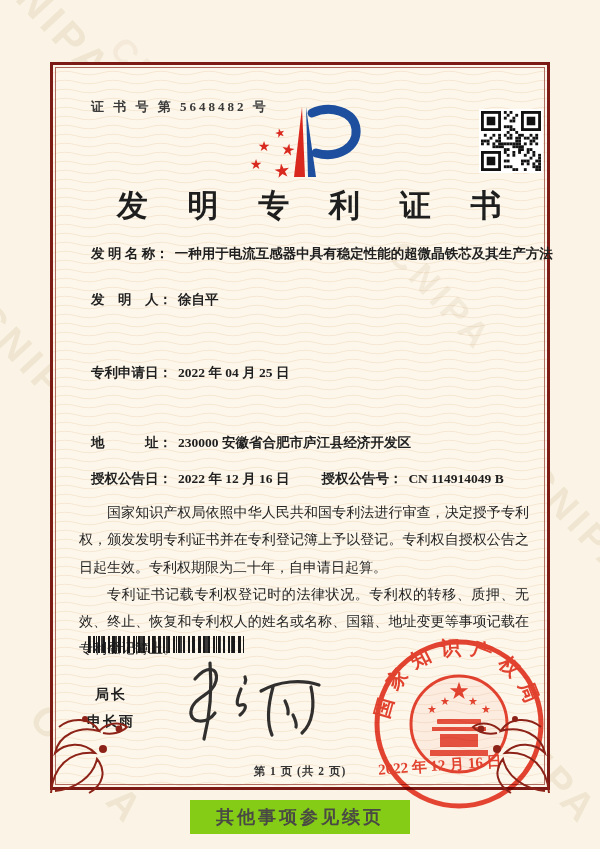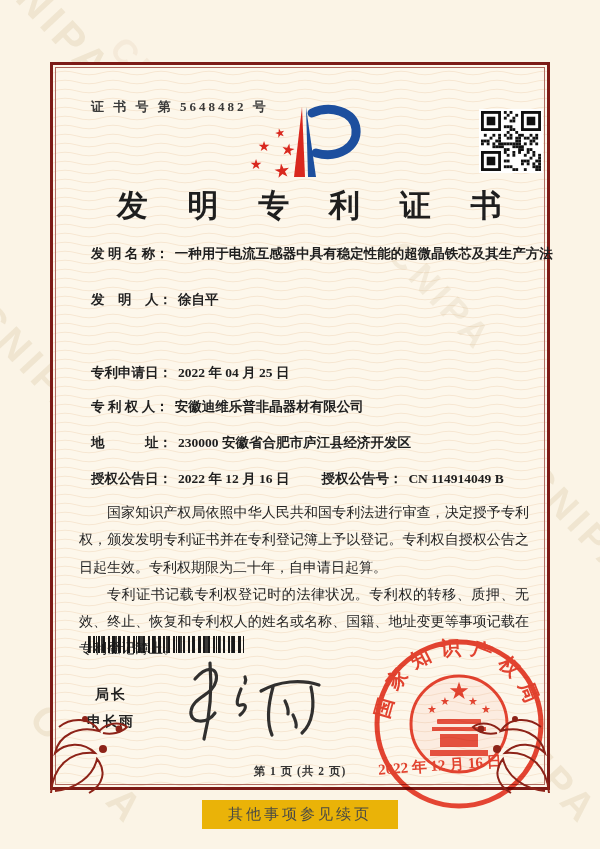--- a/index.html
+++ b/index.html
@@ -60,22 +60,22 @@
   .signature { position:absolute; left:112px; top:592px; }
   .seal { position:absolute; left:315px; top:568px; mix-blend-mode:multiply; opacity:.93; }
   .page-num {
     position:absolute; bottom:8px; left:0; width:100%; text-align:center;
     font-size:11.5px; color:#333; font-weight:bold; letter-spacing:1px;
   }
   .footer-tab {
     position:absolute; top:800px; left:0; width:100%; text-align:center; z-index:2;
   }
   .footer-tab span {
-    display:inline-block; background:#eab308; padding:5px 26px;
-    font-size:15px; color:#4a4a44; letter-spacing:3px; font-weight:normal;
+    display:inline-block; background:#84cc16; padding:5px 26px;
+    font-size:18px; color:#4a4a44; letter-spacing:3px; font-weight:bold;
   }
   .flourish { position:absolute; z-index:3; }
   .fl-bl { left:-8px; bottom:-10px; }
   .fl-br { right:-8px; bottom:-10px; transform:scaleX(-1); }
 </style>
 </head>
 <body>
 
 <div class="watermark" style="left:-24px; top:-4px; font-size:42px;">CNIPA</div>
 <div class="watermark" style="left:96px;  top:70px; font-size:34px; color:rgba(210,180,140,.14);">CNIPA</div>
@@ -312,23 +312,20 @@
 
   <div class="field-row" style="top:180px;">
     <span class="lbl">发 明 名 称：</span><span class="val">一种用于电流互感器中具有稳定性能的超微晶铁芯及其生产方法</span>
   </div>
   <div class="field-row" style="top:226px;">
     <span class="lbl">发　明　人：</span><span class="val">徐自平</span>
   </div>
   <div class="field-row" style="top:299px;">
     <span class="lbl">专利申请日：</span><span class="val">2022 年 04 月 25 日</span>
   </div>
-  <div class="field-row" style="top:333px;">
-    <span class="lbl">专 利 权 人：</span><span class="val">安徽迪维乐普非晶器材有限公司</span>
-  </div>
   <div class="field-row" style="top:369px;">
     <span class="lbl">地　　　址：</span><span class="val">230000 安徽省合肥市庐江县经济开发区</span>
   </div>
   <div class="field-row" style="top:405px;">
     <span class="lbl">授权公告日：</span><span class="val">2022 年 12 月 16 日</span><span class="lbl second-pair">授权公告号：</span><span class="val">CN 114914049 B</span>
   </div>
 
   <div class="body-text">
     <p>国家知识产权局依照中华人民共和国专利法进行审查，决定授予专利权，颁发发明专利证书并在专利登记簿上予以登记。专利权自授权公告之日起生效。专利权期限为二十年，自申请日起算。</p>
     <p>专利证书记载专利权登记时的法律状况。专利权的转移、质押、无效、终止、恢复和专利权人的姓名或名称、国籍、地址变更等事项记载在专利登记簿上。</p>

